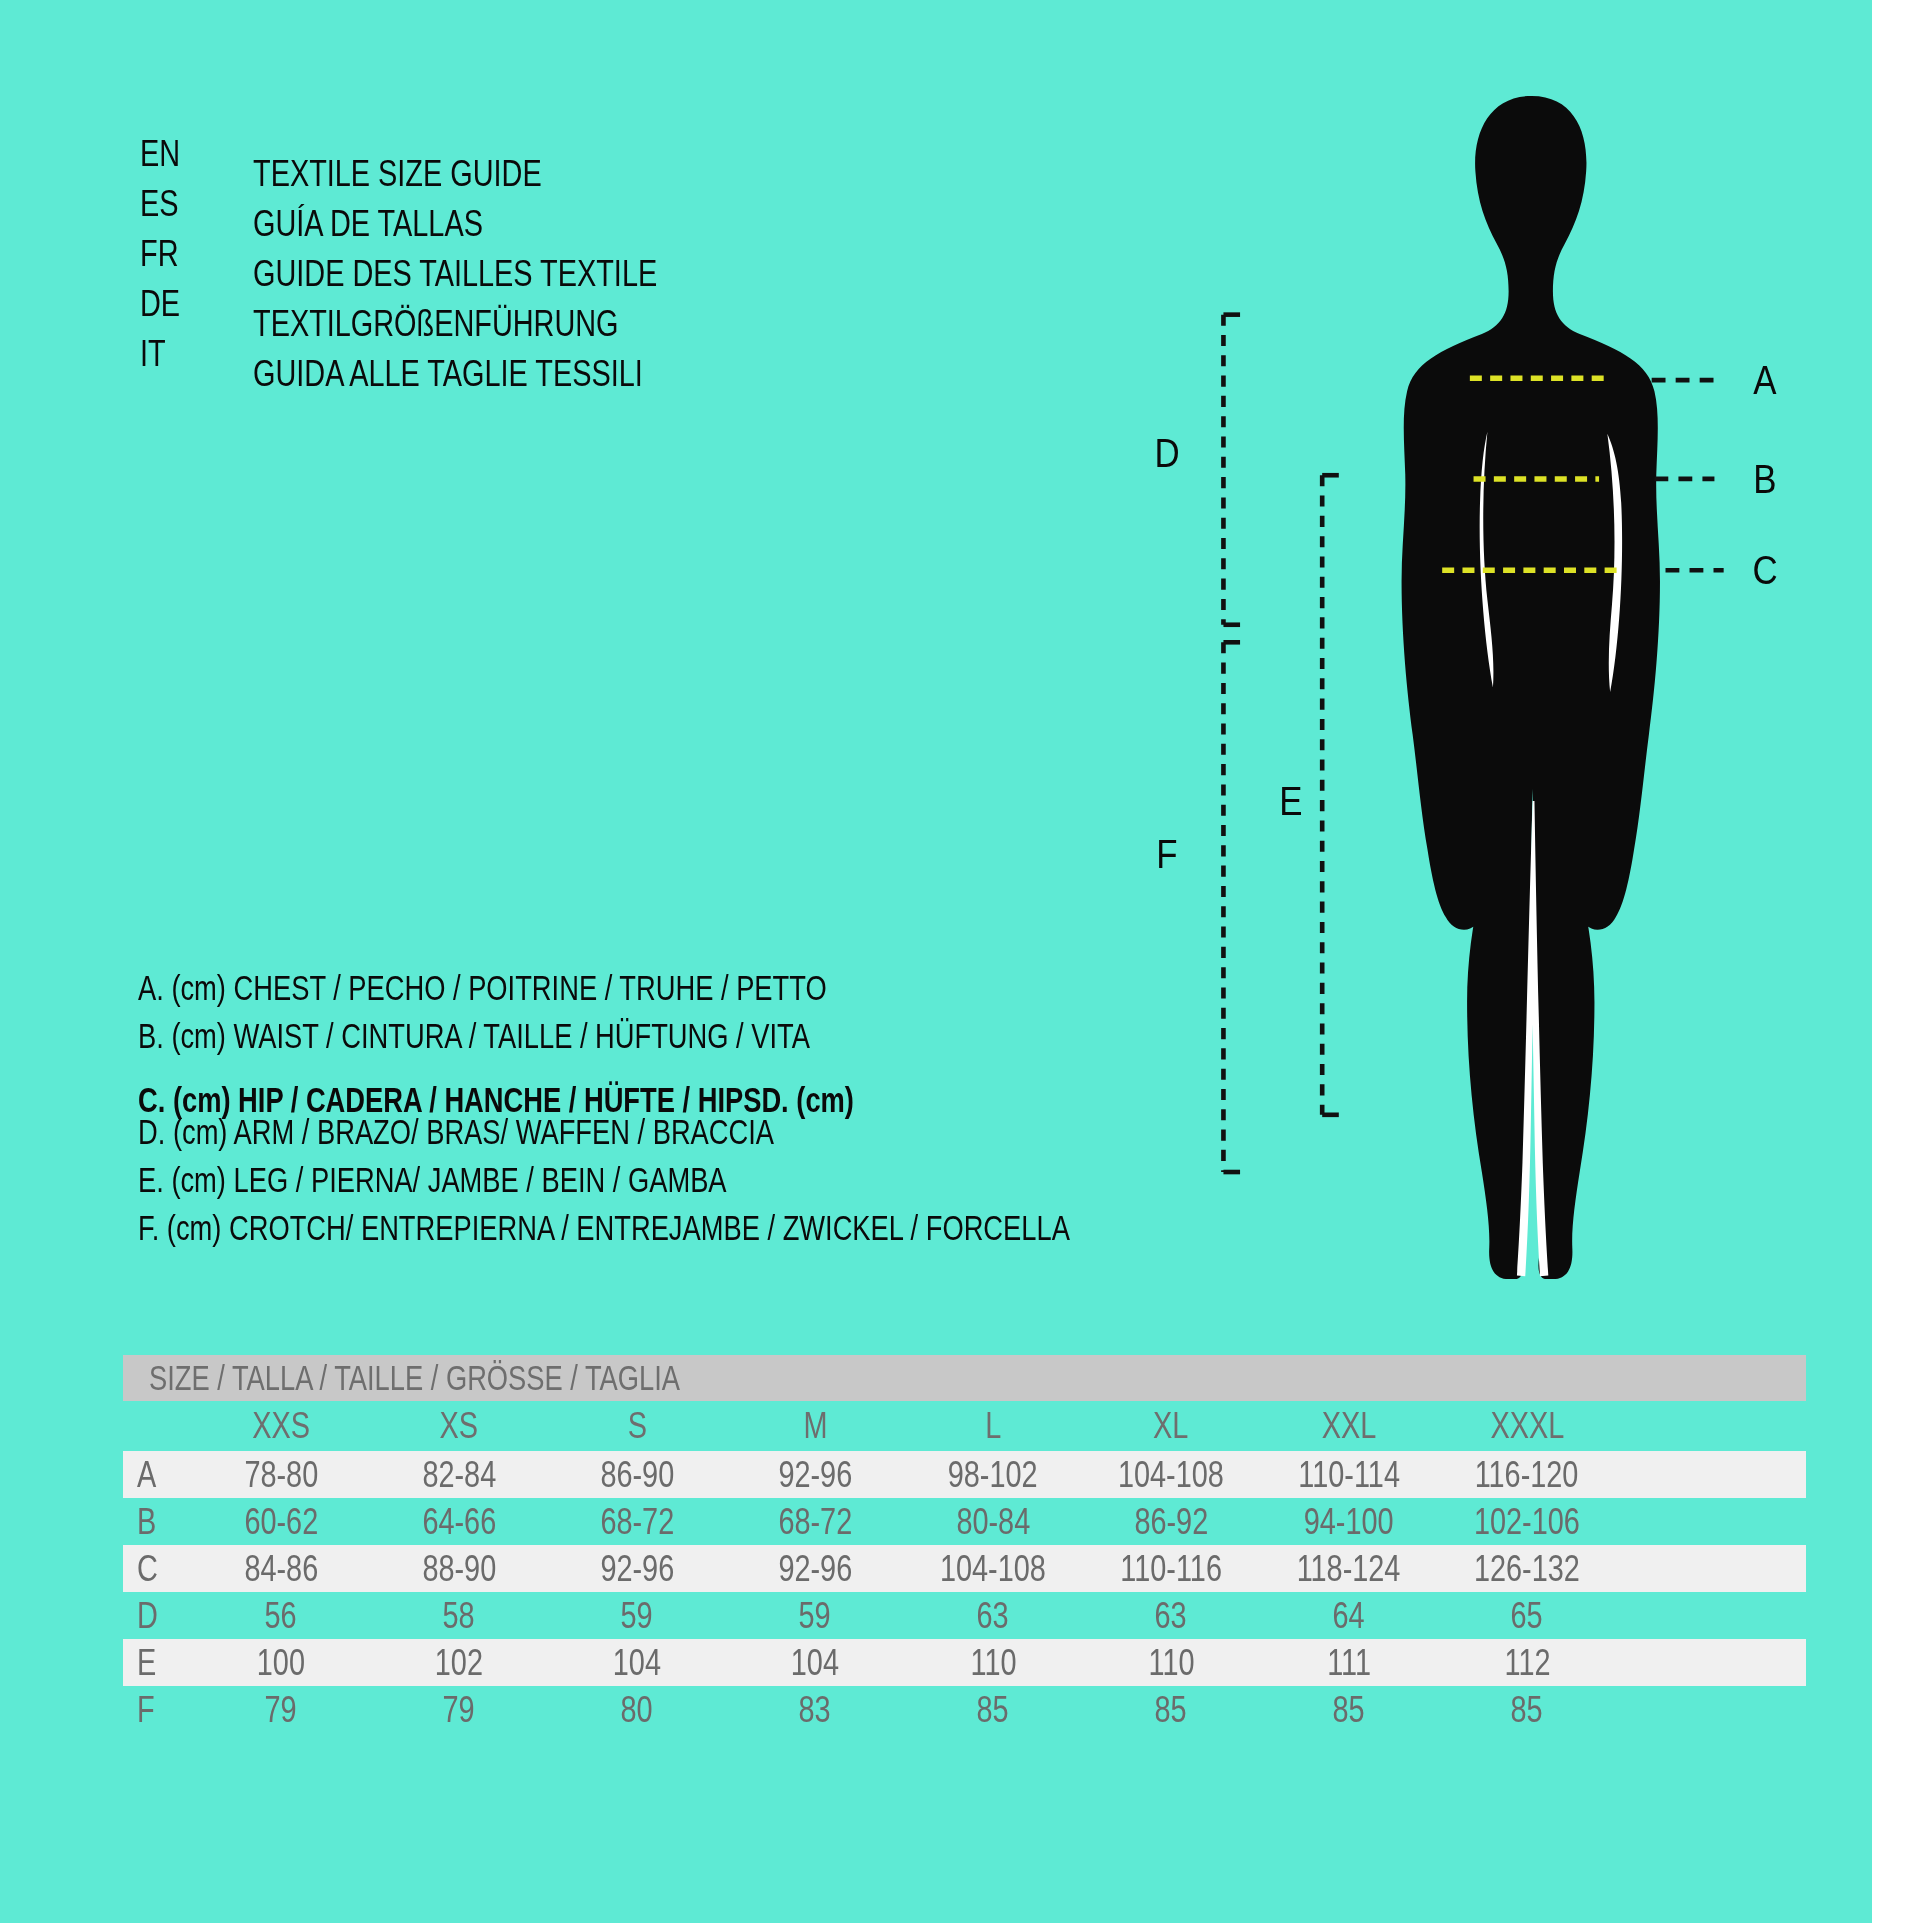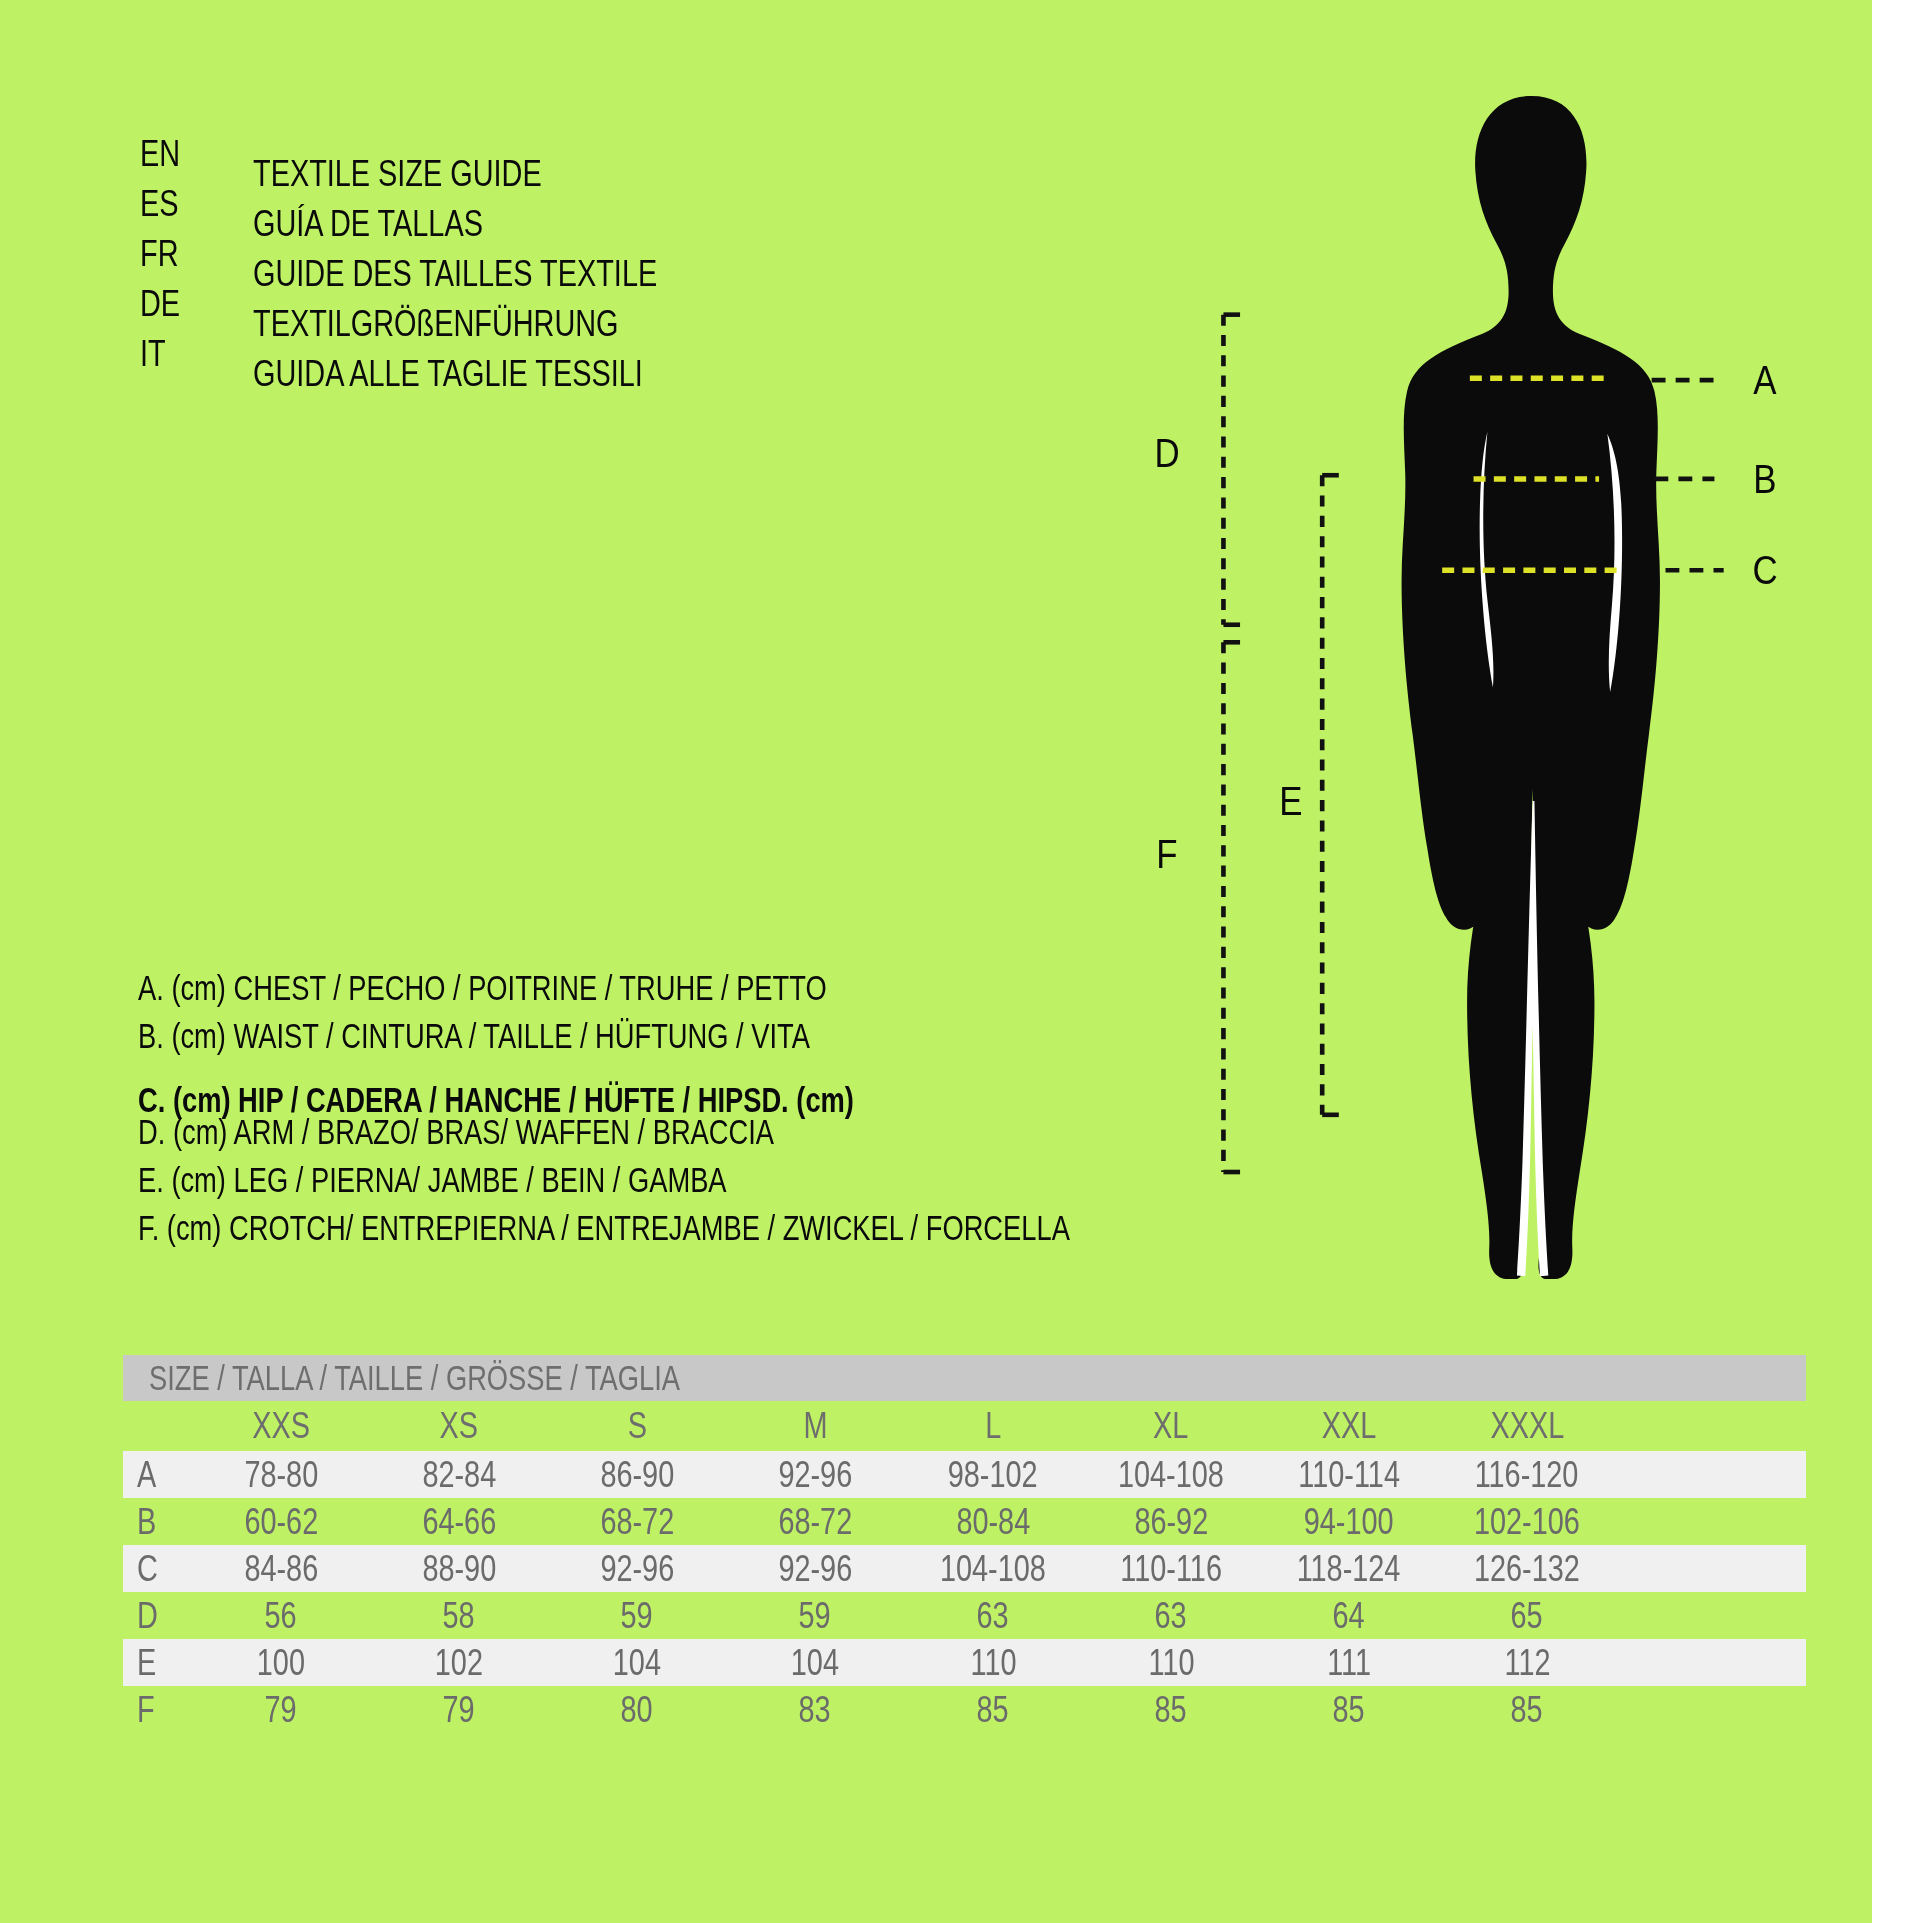--- a/index.html
+++ b/index.html
@@ -1,17 +1,17 @@
 <!DOCTYPE html>
 <html style="font-size:14.8px"><head>
 <meta charset="utf-8">
 <style>
   html,body{margin:0;padding:0;background:#fff;}
   #canvas{
-    position:relative;width:1872px;height:1923px;background:#bef264;overflow:hidden;
+    position:relative;width:1872px;height:1923px;background:#5eead4;overflow:hidden;
     font-family:"Liberation Sans","DejaVu Sans",sans-serif;color:#0a0a0a;
   }
   
   .cond{display:inline-block;transform:scaleX(0.78);transform-origin:0 50%;white-space:nowrap;}
   .condc{display:inline-block;transform:scaleX(0.78);transform-origin:50% 50%;white-space:nowrap;}
 
   
   .lang-row{position:absolute;left:0;height:50px;line-height:50px;font-size:37px;}
   .lang-code{position:absolute;left:140px;top:0;}
   .lang-title{position:absolute;left:253px;top:0;margin-top:20px;}

